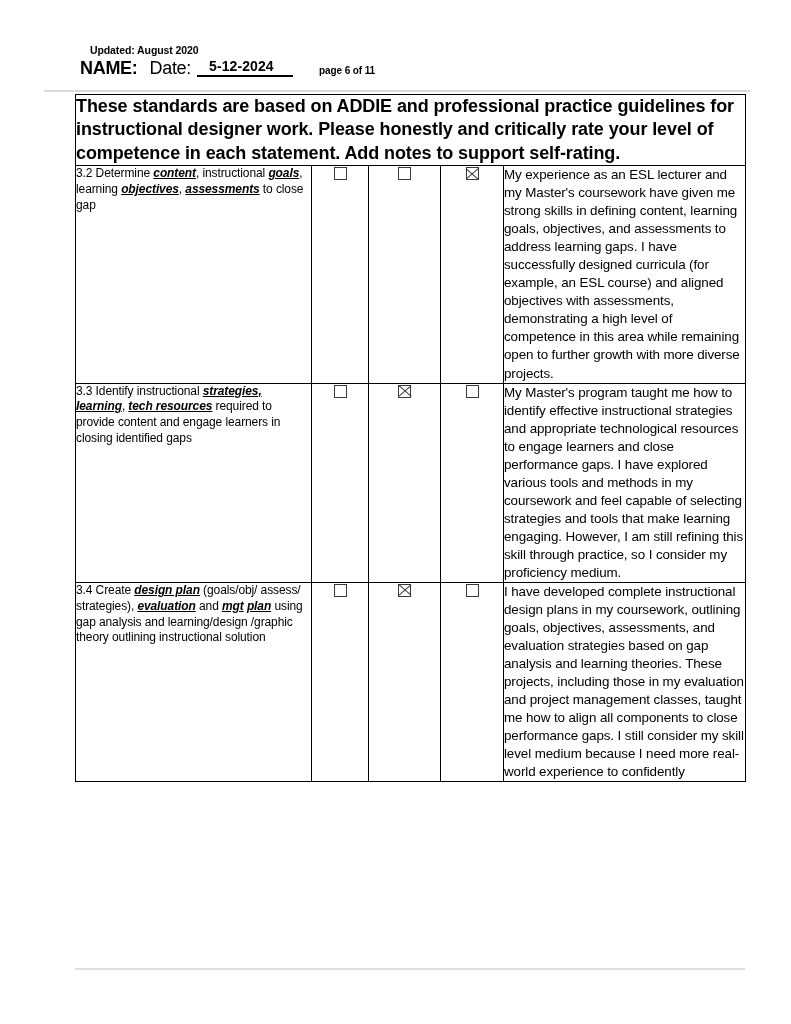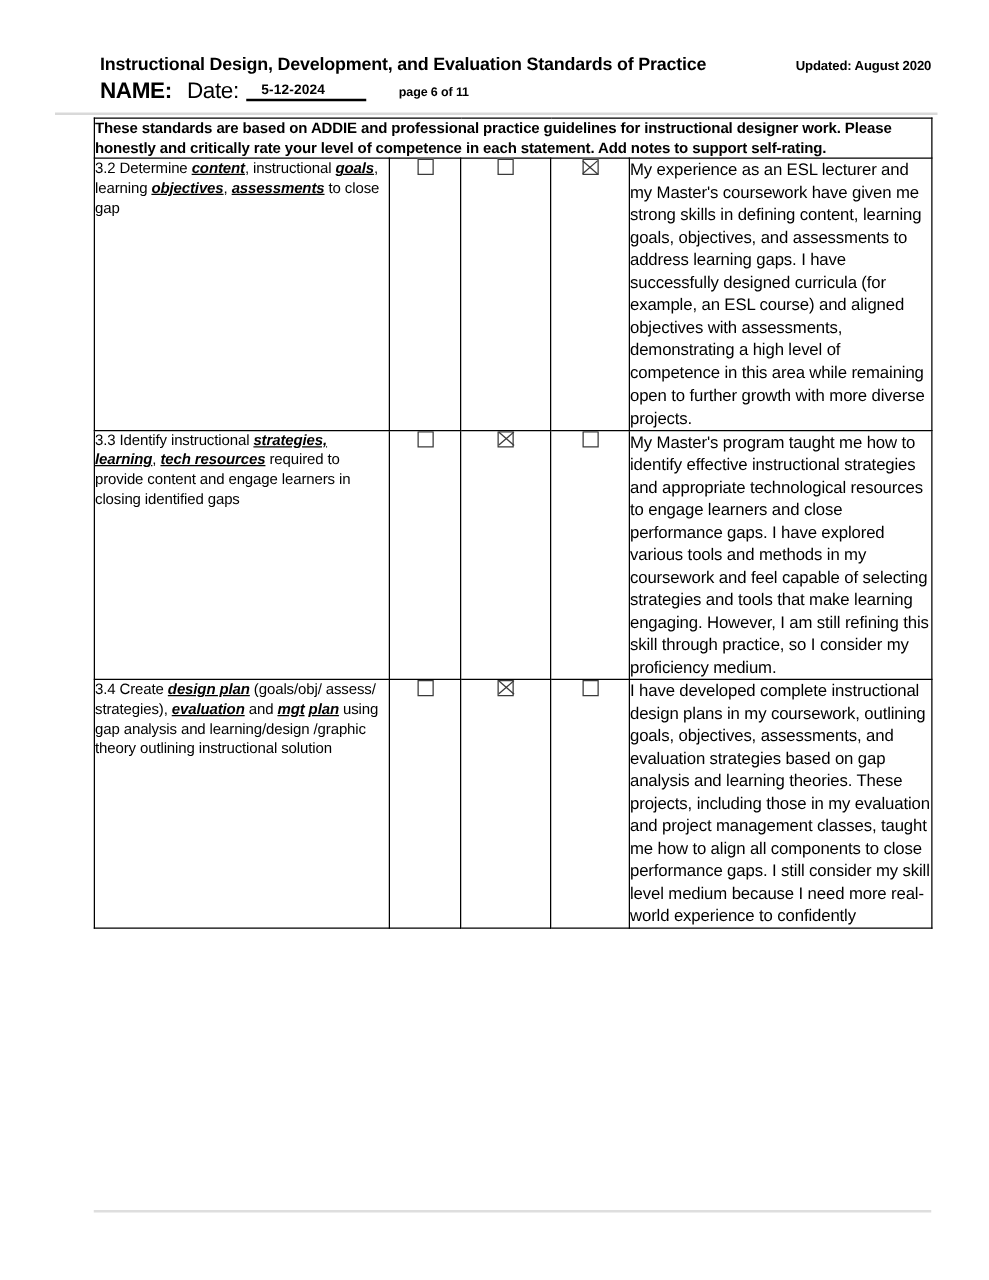--- a/index.html
+++ b/index.html
@@ -89,21 +89,21 @@
     width: 96px;
     margin-left: 6px;
     border-bottom: 2.2px solid #000;
     position: relative;
     height: 19px;
   }
   .date-value {
     position: absolute;
     left: 12px;
     bottom: 1px;
-    font-size: 11px;
+    font-size: 14px;
     font-weight: bold;
     letter-spacing: 0.1px;
   }
   .page-num {
     font-size: 10px;
     font-weight: bold;
     margin-left: 26px;
     padding-bottom: 1px;
     letter-spacing: -0.1px;
   }
@@ -129,21 +129,21 @@
   .tbl td {
     border: 1.3px solid #000;
     padding: 0;
     vertical-align: top;
   }
 
   .intro-cell {
     padding: 5px 7px 6px 8px;
   }
   .intro-text {
-    font-size: 12px;
+    font-size: 18px;
     font-weight: bold;
     line-height: 1.30;
     letter-spacing: -0.1px;
   }
 
   .stmt-cell {
     padding: 0 10px 0 12px;
     vertical-align: middle;
   }
   .stmt-text {
@@ -203,21 +203,20 @@
     background: #dedede;
   }
 </style>
 </head>
 <body>
 
 <div class="page">
 
   <div class="doc-header">
     <div class="header-line1">
-      <span class="doc-title">Instructional Design, Development, and Evaluation Standards of Practice</span>
       <span class="updated">Updated: August 2020</span>
     </div>
     <div class="header-line2">
       <span class="label-name">NAME:</span>
       <span class="label-date">Date:</span>
       <span class="date-rule">
         <span class="date-value">5-12-2024</span>
       </span>
       <span class="page-num">page 6 of 11</span>
     </div>

